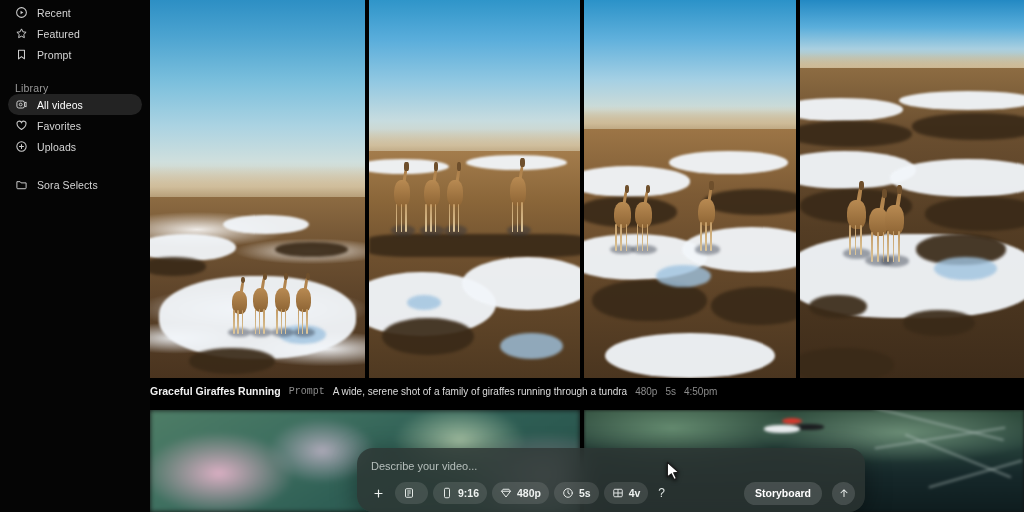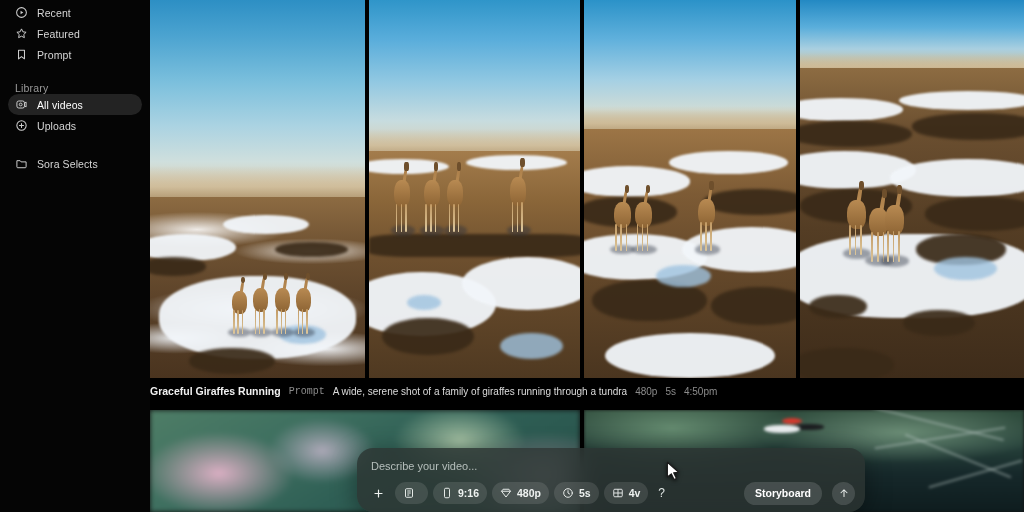--- a/index.html
+++ b/index.html
@@ -227,20 +227,28 @@
       <span class="ico">
         <svg viewBox="0 0 24 24" fill="none" stroke="currentColor" stroke-width="1.8" stroke-linejoin="round">
           <rect x="3.5" y="5.5" width="14" height="13" rx="3.5"></rect>
           <circle cx="10.5" cy="12" r="2.6"></circle>
           <path d="M17.5 9.5l3-2v9l-3-2"></path>
         </svg>
       </span>
       <span class="lbl">All videos</span>
     </div>
 
+    <div class="nav-item">
+      <span class="ico">
+        <svg viewBox="0 0 24 24" fill="none" stroke="currentColor" stroke-width="1.9" stroke-linejoin="round">
+          <path d="M12 19.5S3.8 14.6 3.8 9.4A4.1 4.1 0 0112 7.2a4.1 4.1 0 018.2 2.2c0 5.2-8.2 10.1-8.2 10.1z"></path>
+        </svg>
+      </span>
+      <span class="lbl">Favorites</span>
+    </div>
 
     <div class="nav-item">
       <span class="ico">
         <svg viewBox="0 0 24 24" fill="none" stroke="currentColor" stroke-width="1.9" stroke-linecap="round">
           <circle cx="12" cy="12" r="8.6"></circle>
             <path d="M12 8.2v7.6M8.2 12h7.6"></path>
         </svg>
       </span>
       <span class="lbl">Uploads</span>
     </div>

